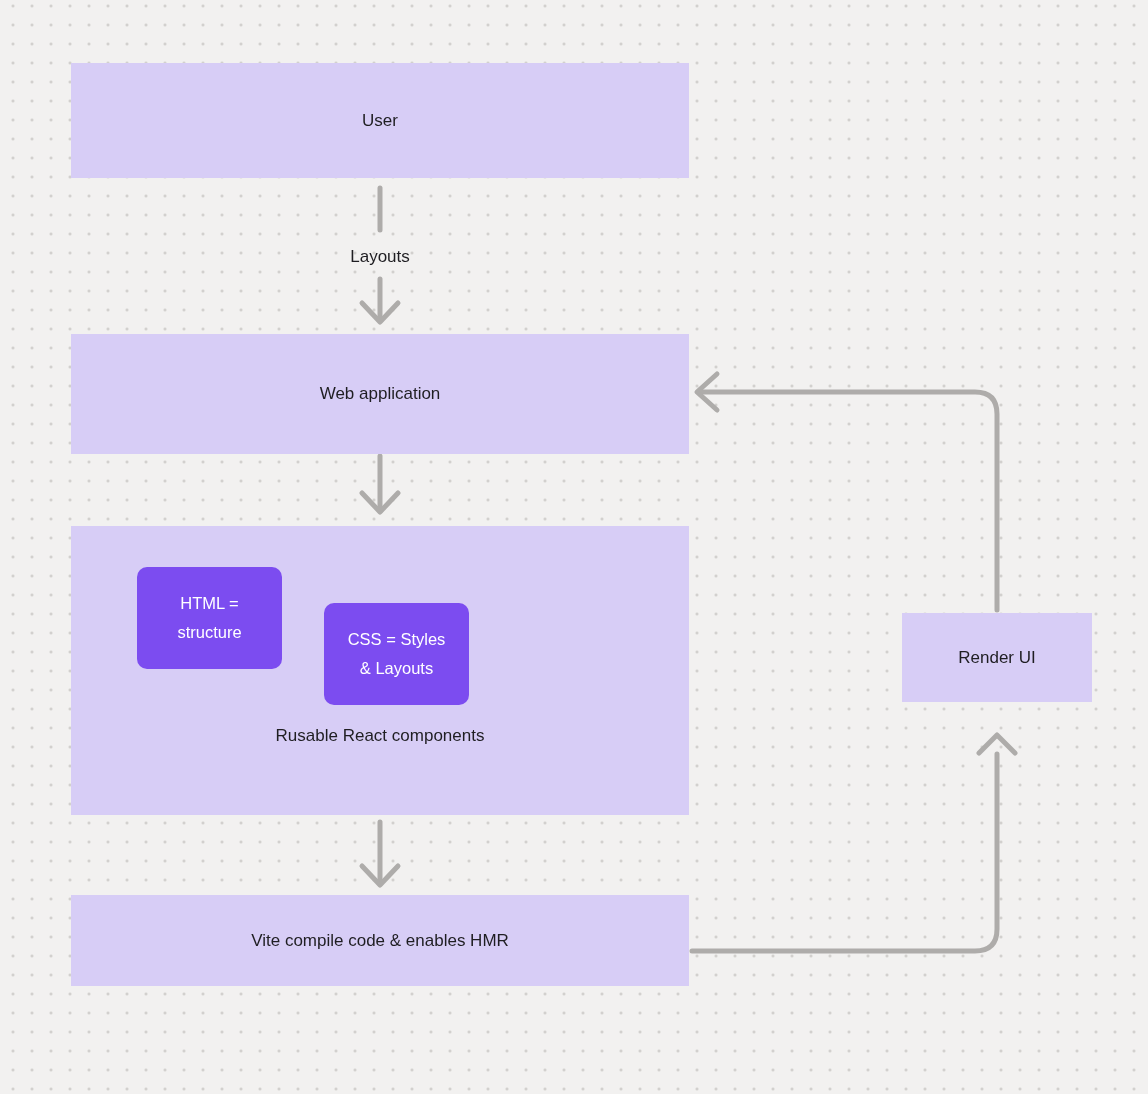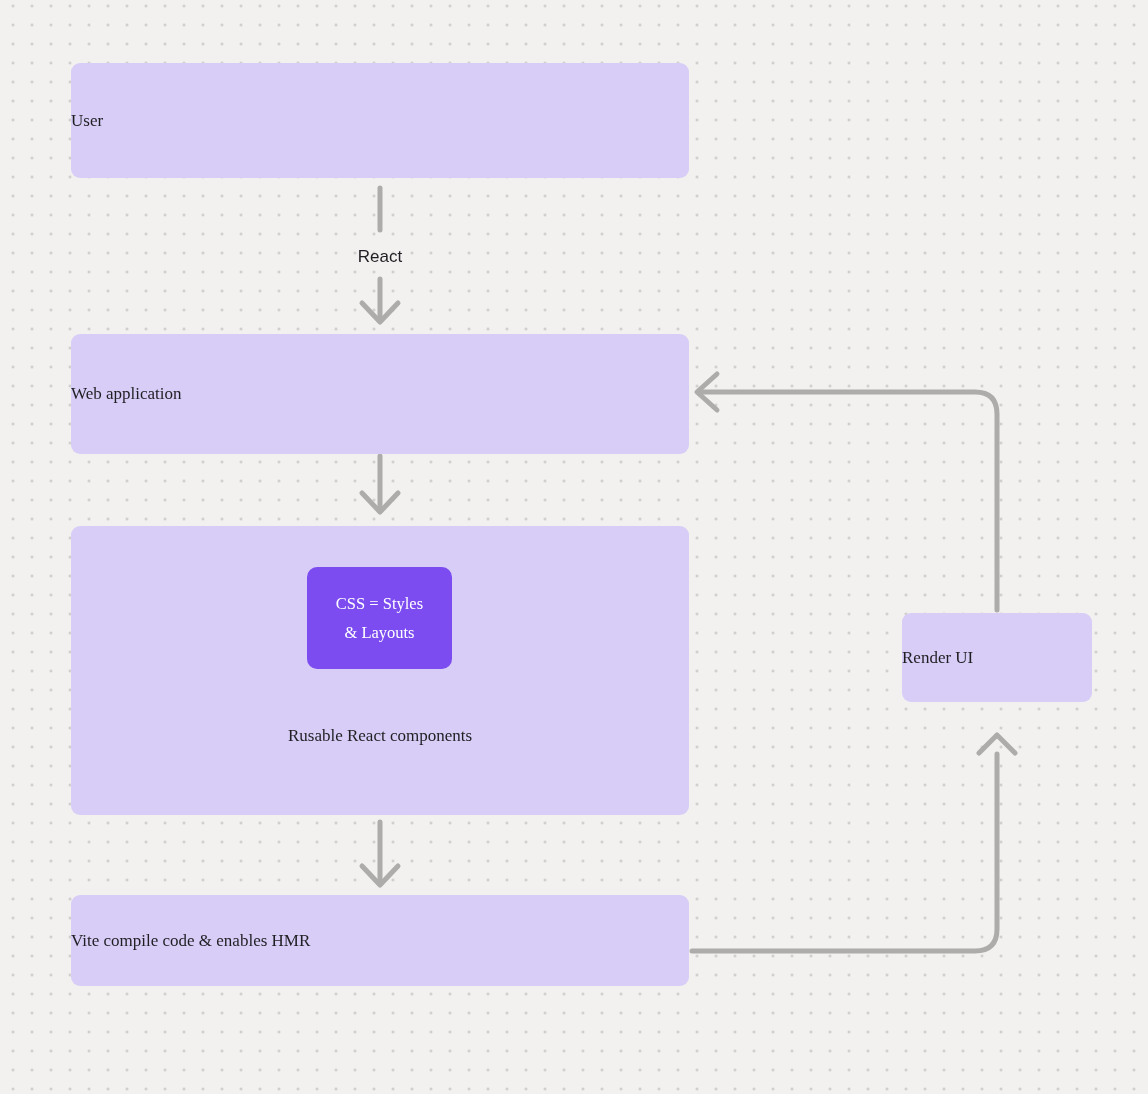--- a/index.html
+++ b/index.html
@@ -34,50 +34,49 @@
   .edges path{
     fill:none;
     stroke:var(--connector);
     stroke-width:5;
     stroke-linecap:round;
     stroke-linejoin:round;
   }
   .node{
     position:absolute;
     background:var(--node-fill);
-    border-radius:9px;
+    border-radius:0;
     display:flex;
     align-items:center;
-    justify-content:flex-start;
+    justify-content:center;
     text-align:center;
     font-size:17px;
     line-height:24px;
     color:var(--text);
     z-index:2;
-    font-family:Liberation Serif, serif;
   }
   .node-user{left:71px;top:63px;width:618px;height:115px;}
   .node-web{left:71px;top:334px;width:618px;height:120px;}
   .node-container{left:71px;top:526px;width:618px;height:289px;display:block;}
   .node-vite{left:71px;top:895px;width:618px;height:91px;}
   .node-render{left:902px;top:613px;width:190px;height:89px;}
   .child-node{
     position:absolute;
     top:41px;width:145px;height:102px;
     background:var(--accent-fill);
     border-radius:10px;
     display:flex;align-items:center;justify-content:center;
     text-align:center;
     color:var(--accent-text);
     font-size:16.5px;
     line-height:29px;
     white-space:pre-line;
   }
   .child-0{left:66px;}
-  .child-1{left:236px;}
+  .child-1{left:253px;margin-top:36px;}
   .child-2{left:406px;}
   .container-caption{
     position:absolute;
     left:0;right:0;top:190px;
     text-align:center;
     font-size:17px;
     line-height:28px;
     color:var(--text);
     margin-top:6px;
   }
@@ -122,27 +121,31 @@
     <g>
       <path d="M997 610 V414 Q997 392 975 392 H701"></path>
       <path d="M717 374 L697 392 L717 410"></path>
     </g>
   </svg>
 
   <div class="node node-user">
     <span>User</span>
   </div>
 
-  <div class="edge-label">React</div>
+  <div class="edge-label">Layouts</div>
 
   <div class="node node-web">
     <span>Web application</span>
   </div>
 
   <div class="node node-container">
+    <div class="child-node child-0">
+      <span>HTML =
+structure</span>
+    </div>
     <div class="child-node child-1">
       <span>CSS = Styles
 &amp; Layouts</span>
     </div>
     <div class="container-caption">Rusable React components</div>
   </div>
 
   <div class="node node-vite">
     <span>Vite compile code &amp; enables HMR</span>
   </div>

